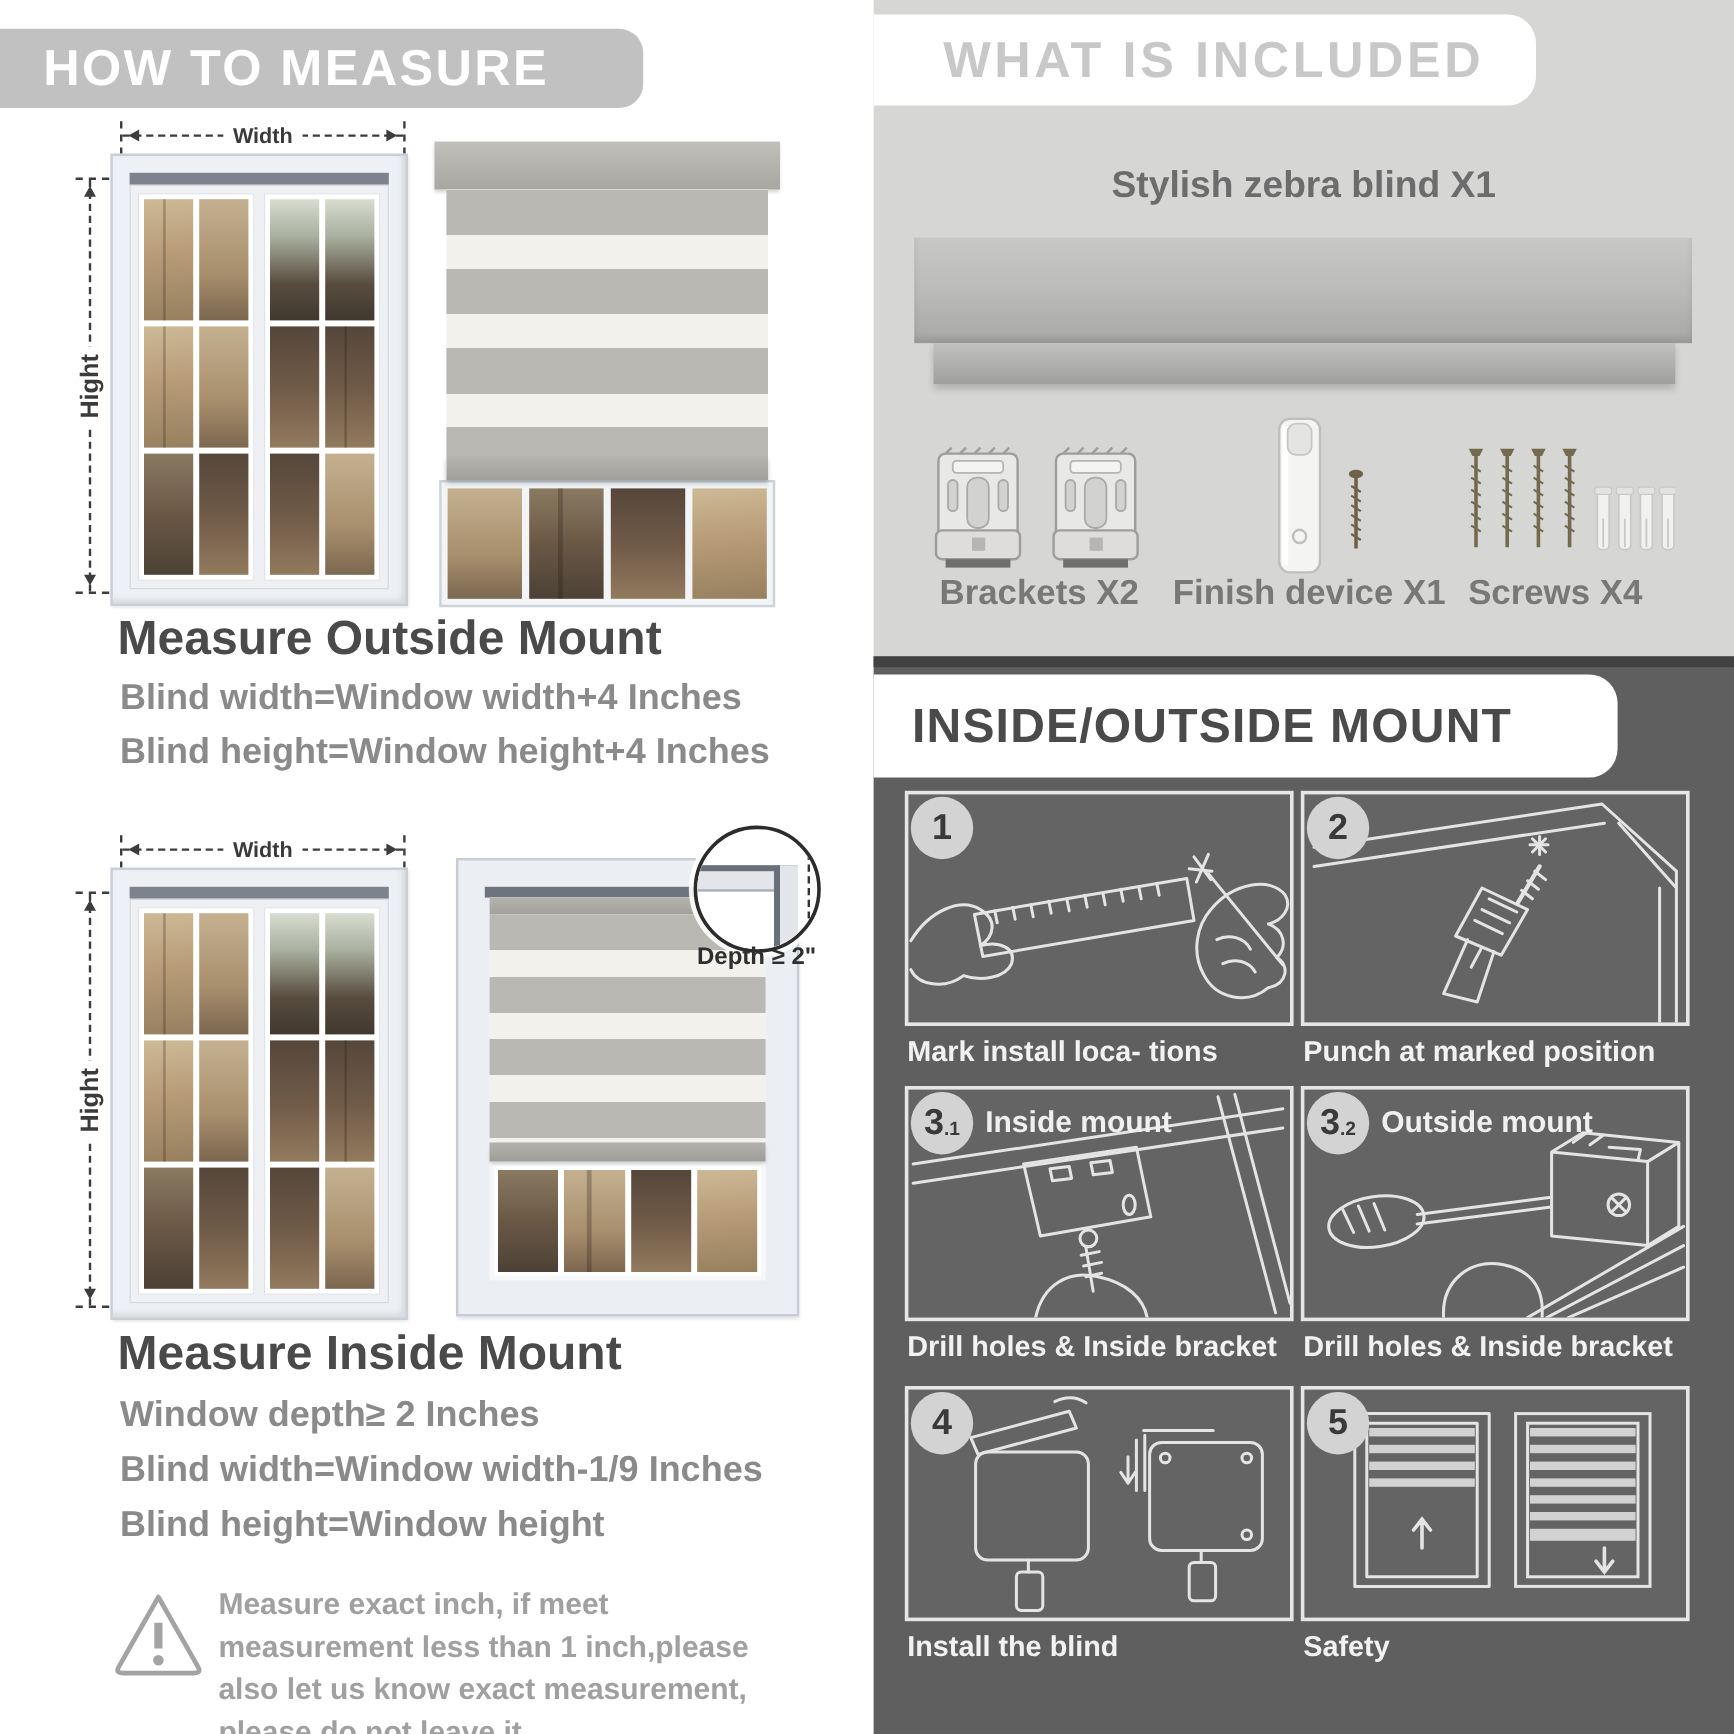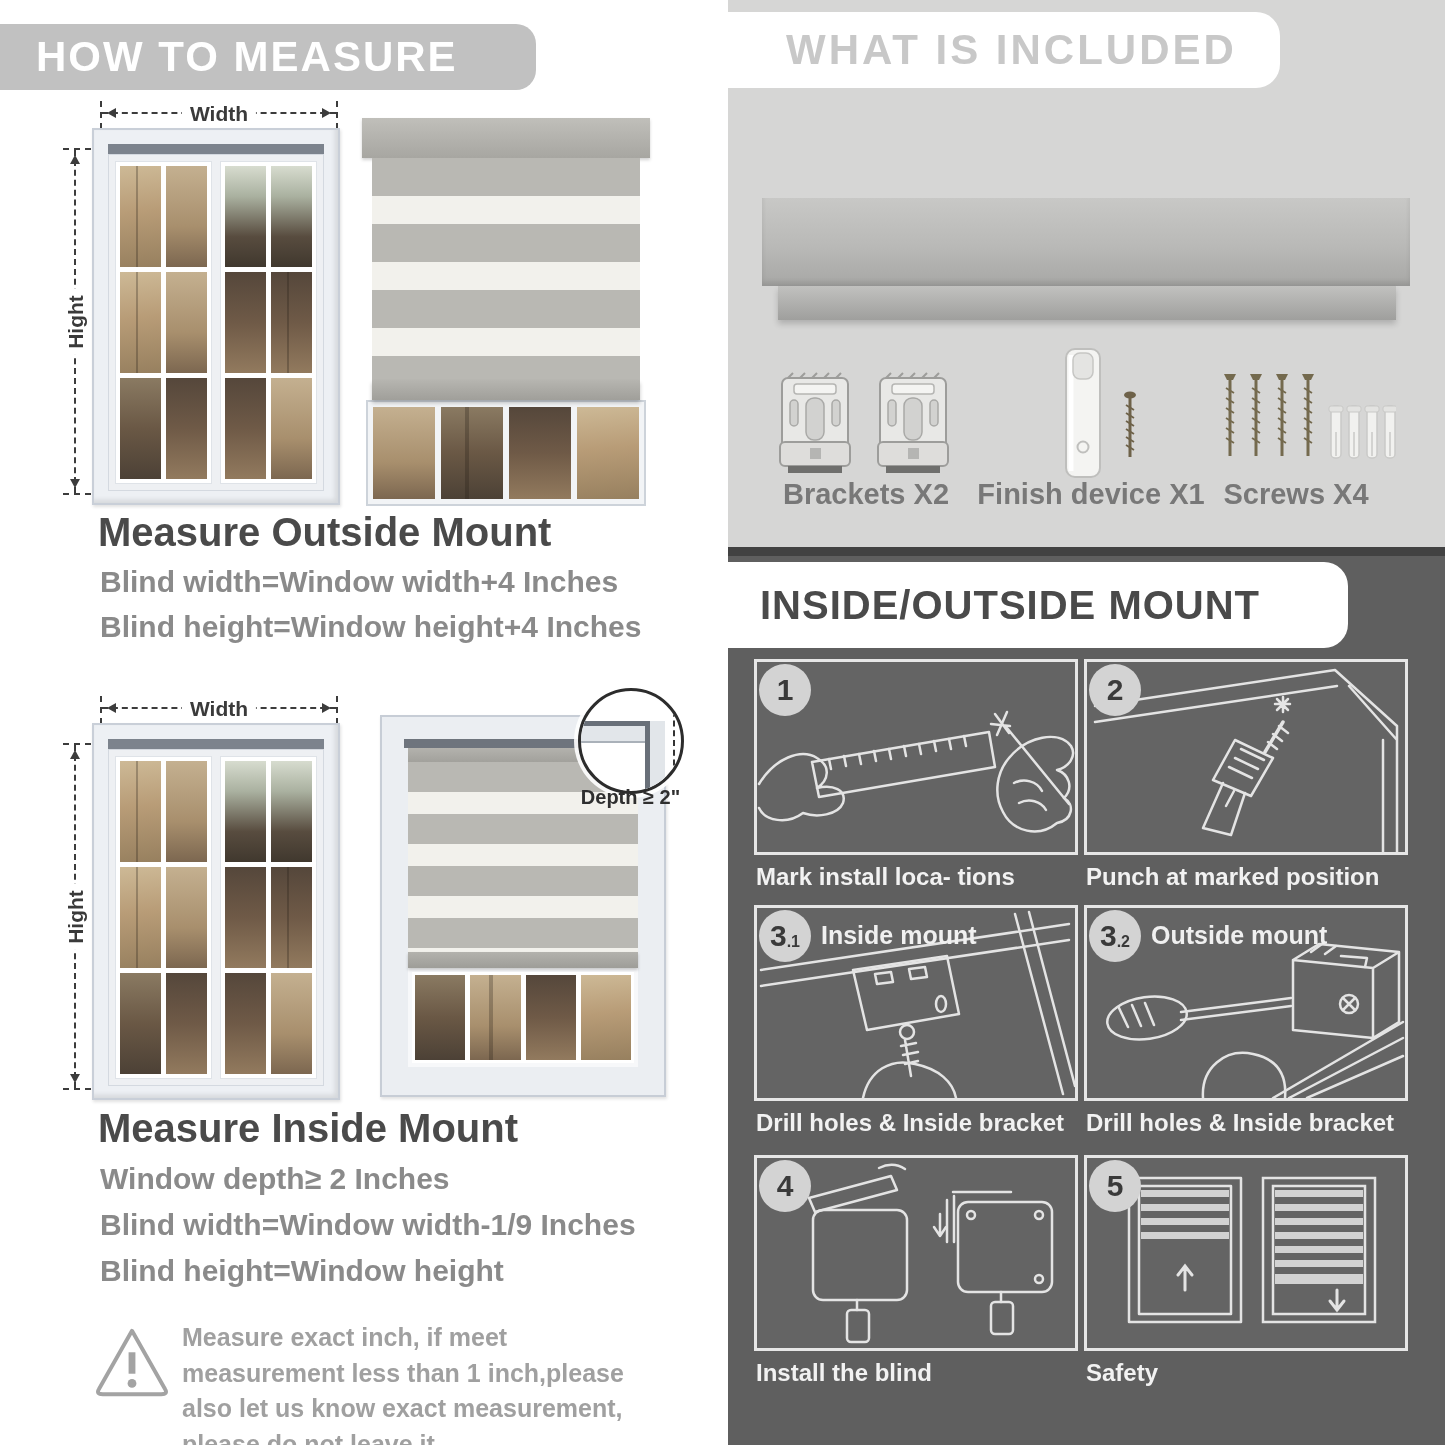--- a/index.html
+++ b/index.html
@@ -32,21 +32,21 @@
   .g2{background:linear-gradient(180deg,#d7dccf 0%,#aab1a0 30%,#584c3f 70%,#40382e 100%);}
   .g3{background:linear-gradient(180deg,#55473b 0%,#6f5a47 50%,#927a5e 100%);}
   .g4{background:linear-gradient(180deg,#c4b090 0%,#a88f6d 60%,#7c6750 100%);}
   .g5{background:linear-gradient(180deg,#8a7a62 0%,#6a5845 50%,#4c4136 100%);}
 
   
   .w-arrow{position:absolute;height:0;border-top:2px dashed #3c3c3c;}
   .w-arrow::before{content:'';position:absolute;left:0;top:-6px;border:5px solid transparent;border-right:9px solid #3c3c3c;}
   .w-arrow::after{content:'';position:absolute;right:0;top:-6px;border:5px solid transparent;border-left:9px solid #3c3c3c;}
   .w-label{position:absolute;left:50%;top:0;transform:translate(-50%,-52%);background:#ffffff;
-           padding:0 8px;font-size:21px;font-weight:bold;color:#3a3a3a;}
+           padding:0 8px;font-size:18px;font-weight:bold;color:#3a3a3a;}
   .tick-v{position:absolute;width:0;height:28px;border-left:2px dashed #3c3c3c;top:-13px;}
   .h-arrow{position:absolute;width:0;border-left:2px dashed #3c3c3c;}
   .h-arrow::before{content:'';position:absolute;top:0;left:-6px;border:5px solid transparent;border-bottom:9px solid #3c3c3c;}
   .h-arrow::after{content:'';position:absolute;bottom:0;left:-6px;border:5px solid transparent;border-top:9px solid #3c3c3c;}
   .h-label{position:absolute;top:50%;left:0;transform:translate(-50%,-50%) rotate(-90deg);background:#ffffff;
            padding:0 6px;font-size:21px;font-weight:bold;color:#3a3a3a;}
   .tick-h{position:absolute;height:0;width:28px;border-top:2px dashed #3c3c3c;left:-13px;}
 
   
   .blind{position:absolute;}
@@ -230,20 +230,21 @@
       <line x1="40" y1="30" x2="40" y2="52" stroke="#a3a3a3" stroke-width="7"></line>
       <circle cx="40" cy="62" r="4.5" fill="#a3a3a3"></circle>
     </svg>
   </div>
   <div class="abs warn-text" style="left:182px;top:1320px;width:470px;">Measure exact inch, if meet measurement less than 1 inch,please also let us know exact measurement, please do not leave it</div>
 
   <div class="included">
     <div class="abs pill pill-white" style="left:0;top:12px;width:494px;height:76px;padding-left:58px;">
       <span class="wii-text">WHAT IS INCLUDED</span>
     </div>
+    <div class="product-title">Stylish zebra blind X1</div>
 
     <div class="headrail-main"></div>
     <div class="headrail-lip"></div>
 
     <div class="abs" style="left:50px;top:368px;width:176px;height:112px;">
       <svg width="176" height="112" viewBox="0 0 176 112">
         <defs>
           <g id="bkt">
             <rect x="2" y="8" width="66" height="84" rx="6" fill="#e8e8e6" stroke="#9d9d9b" stroke-width="2"></rect>
             <path d="M8,8 l5,-5 M20,8 l5,-5 M32,8 l5,-5 M44,8 l5,-5 M56,8 l5,-5" stroke="#9d9d9b" stroke-width="2" fill="none"></path>

